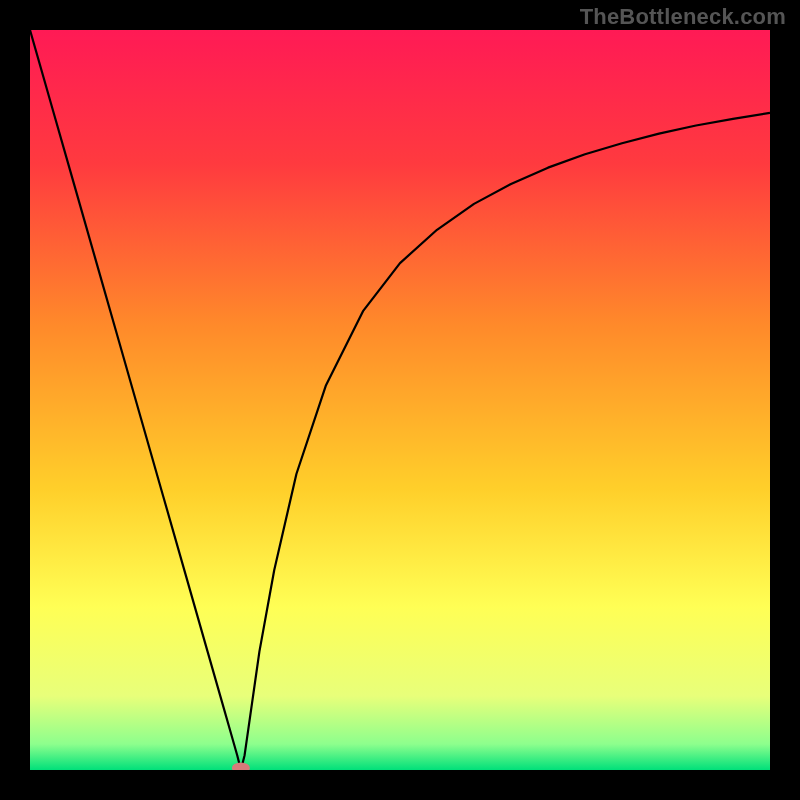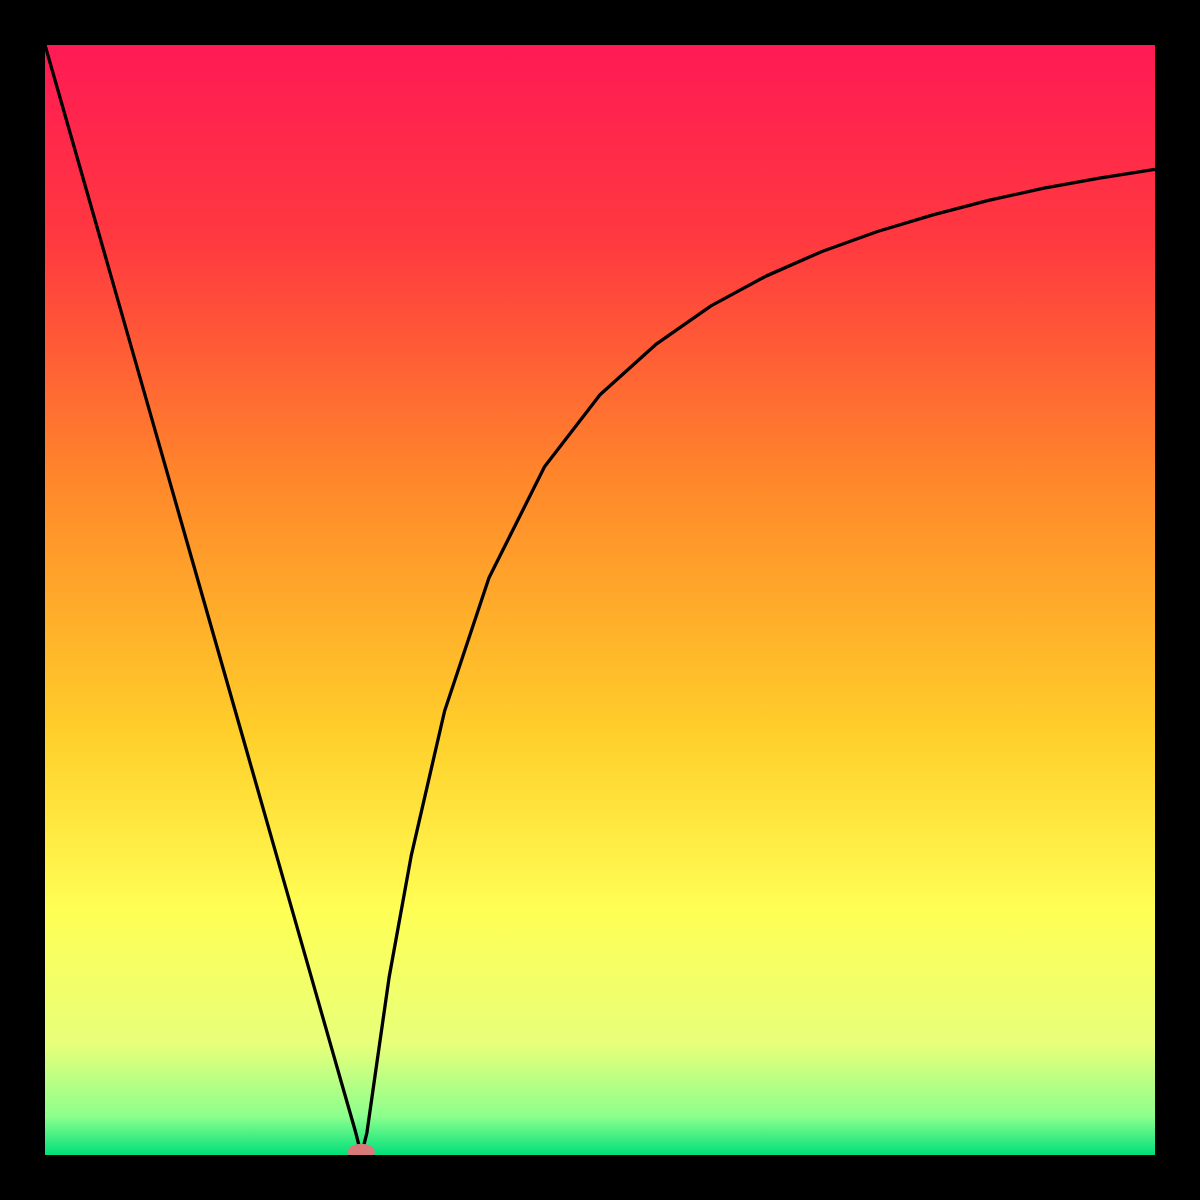--- a/index.html
+++ b/index.html
@@ -46,20 +46,21 @@
   }
   .marker {
     fill: #d87a7a;
     stroke: none;
   }
 </style>
 </head>
 <body>
 
 <div class="frame">
+  <div class="watermark">TheBottleneck.com</div>
 
   <div class="plot">
     <svg viewBox="0 0 740 740" preserveAspectRatio="none">
       <defs>
         <linearGradient id="bg-grad" x1="0" y1="0" x2="0" y2="1">
             <stop offset="0%" stop-color="#ff1a55"></stop>
             <stop offset="18%" stop-color="#ff3a3f"></stop>
             <stop offset="40%" stop-color="#ff8a2a"></stop>
             <stop offset="62%" stop-color="#ffcf2a"></stop>
             <stop offset="78%" stop-color="#ffff55"></stop>

